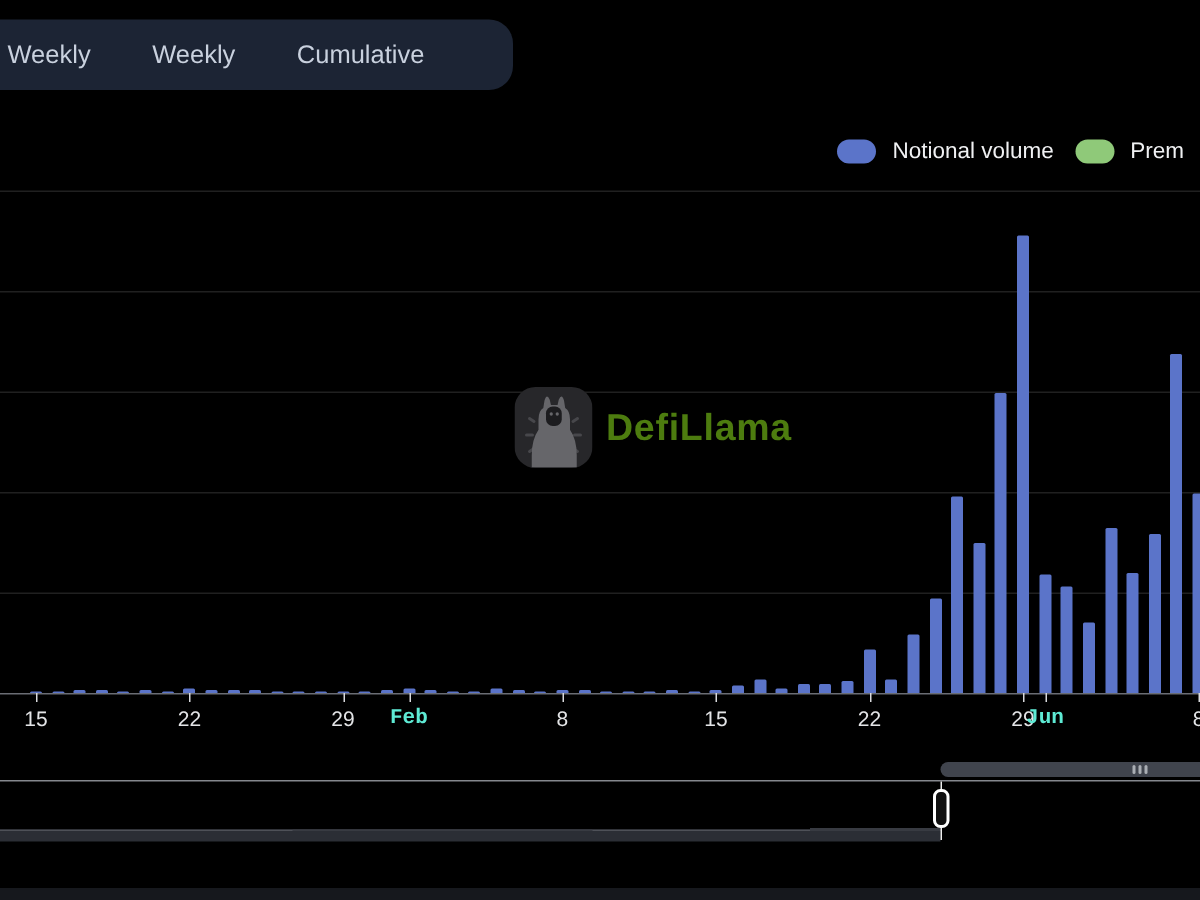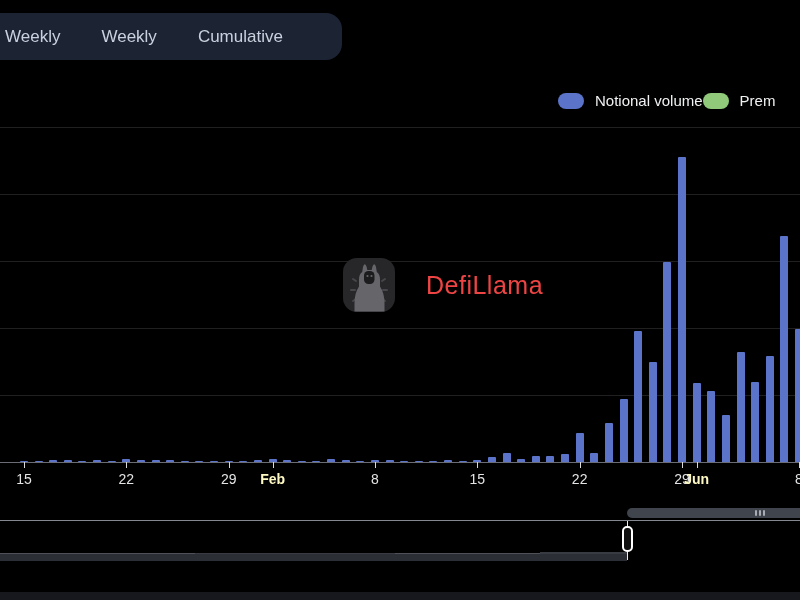--- a/index.html
+++ b/index.html
@@ -8,39 +8,39 @@
 
   
   .tabbar{position:absolute;left:-24px;top:13px;width:366px;height:47px;
           background:#1c2434;border-radius:16px;display:flex;align-items:center;
           padding-left:29px;gap:41px;box-sizing:border-box;}
   .tab{background:none;border:none;font-family:inherit;font-size:17px;
        color:#c9d1de;padding:0;cursor:pointer;white-space:nowrap;}
 
   
   .legend{position:absolute;left:558px;top:92px;display:flex;align-items:flex-end;
-          white-space:nowrap;}
+          gap:14px;white-space:nowrap;}
   .legend-item{display:flex;align-items:center;gap:11px;cursor:pointer;}
   .swatch{width:26px;height:16px;border-radius:8px;}
   .legend-label{font-size:15px;color:#f0f1f3;}
 
   
   #chart{position:absolute;left:0;top:0;width:800px;height:500px;}
   .gridline{position:absolute;left:0;width:800px;height:1px;background:#202020;}
   .axis-line{position:absolute;left:0;top:462px;width:800px;height:1px;background:#6a6d74;}
   .tick{position:absolute;top:462px;width:1px;height:6px;background:#d9dadd;}
   .xlabel{position:absolute;top:471px;transform:translateX(-50%);font-size:14px;
           color:#e3e4e6;white-space:nowrap;}
-  .xlabel.bold{color:#fef9c3;font-weight:700;}
+  .xlabel.bold{color:#5eead4;font-weight:700;font-family:Liberation Mono, monospace;}
   .bar{position:absolute;width:8px;border-radius:1px 1px 0 0;}
 
   
   .watermark{position:absolute;left:343px;top:258px;display:flex;align-items:center;
              gap:9px;pointer-events:none;}
-  .wm-text{font-size:25px;font-weight:400;color:#ef4444;letter-spacing:.5px;margin-left:22px;}
+  .wm-text{font-size:25px;font-weight:700;color:#4d7c0f;letter-spacing:.5px;}
 
   
   .move-handle{position:absolute;left:627px;top:508px;width:180px;height:10px;
                background:#40444d;border-radius:5px;}
   .grip{position:absolute;top:2px;width:2px;height:6px;background:#a9adb3;border-radius:1px;}
   .track-line{position:absolute;left:0;top:520px;width:800px;height:1px;background:#85888e;}
   .shadow-band{position:absolute;left:0;top:553px;width:627px;height:7px;
                background:#2b2e35;border-top:1px solid #4e5158;}
   .bump{position:absolute;background:#383b42;}
   .dz-vline{position:absolute;left:627px;top:521px;width:1px;height:39px;background:#eeeeee;}

